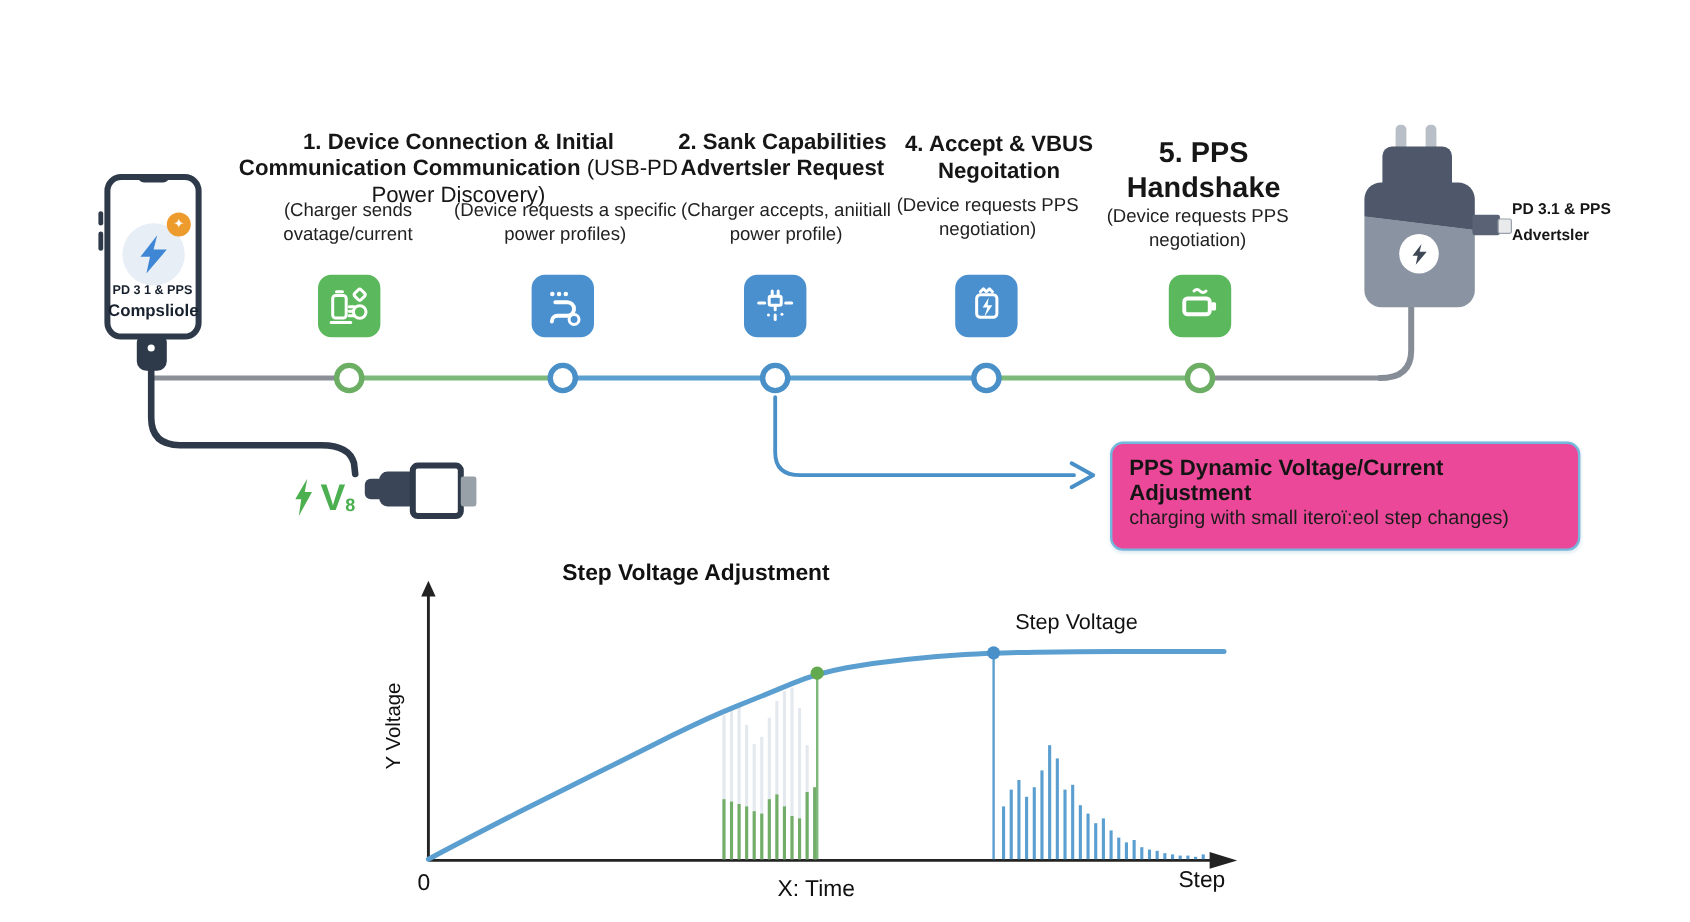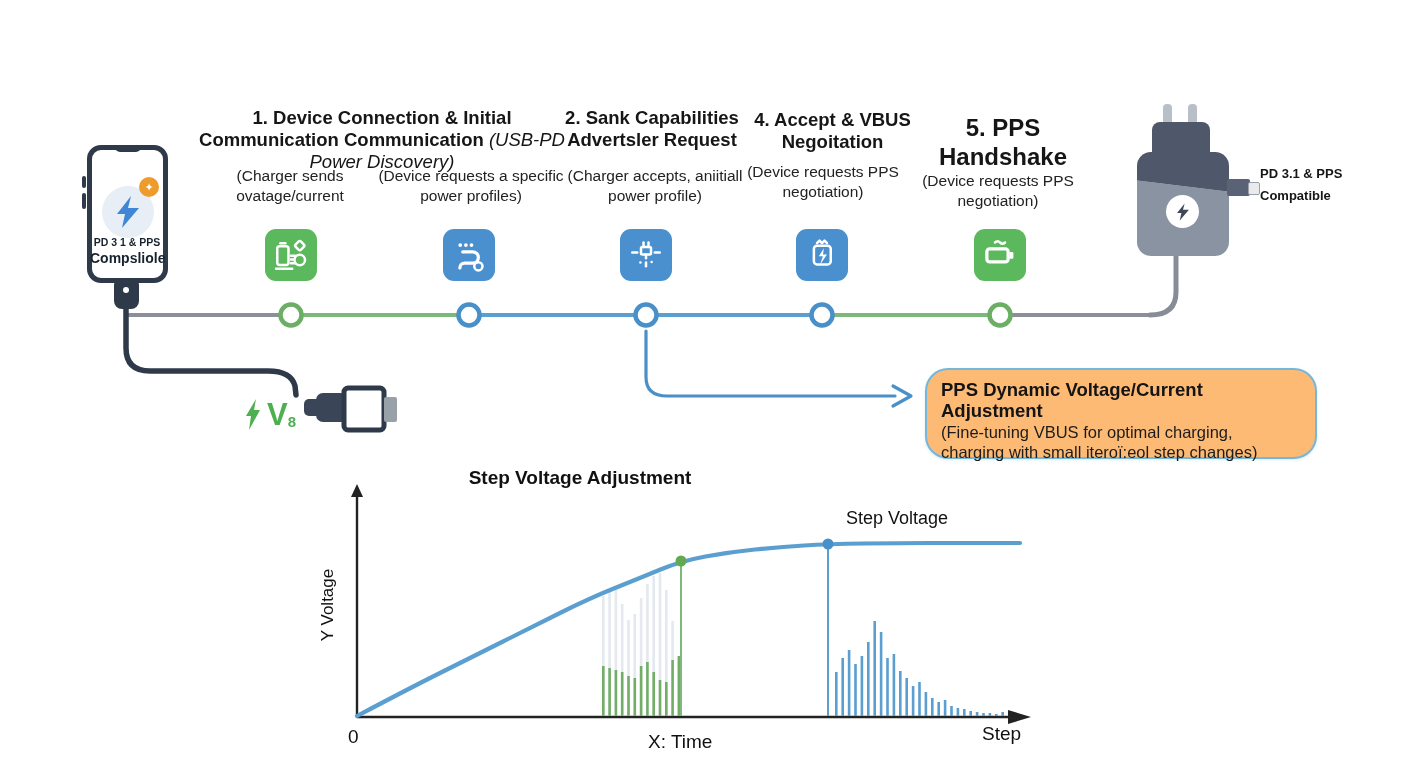--- a/index.html
+++ b/index.html
@@ -2,21 +2,21 @@
 <html><head>
 <meta charset="utf-8">
 <style>
   html,body{margin:0;padding:0;background:#ffffff;}
   #canvas{position:relative;width:1408px;height:768px;background:#ffffff;overflow:hidden;
           font-family:"Liberation Sans", sans-serif;color:#1a1a1a;}
   .abs{position:absolute;}
   .ctr{text-align:center;}
   .bold{font-weight:bold;}
   .hdr{font-weight:bold;font-size:18.5px;line-height:1.2;color:#161616;}
-  .hdr .norm{font-weight:normal;font-style:italic;}
+  .hdr .norm{font-weight:normal;}
   .cap{font-size:15.5px;line-height:1.26;color:#222;}
   .stepicon{width:52px;height:52px;border-radius:11px;display:flex;align-items:center;justify-content:center;}
   .stepicon svg{width:40px;height:40px;}
   
   #phone{left:87px;top:145px;width:81px;height:138px;border:5px solid #2e3a4a;border-radius:14px;background:#fff;box-sizing:border-box;}
   #phone-notch{left:115px;top:145px;width:26px;height:7px;background:#2e3a4a;border-radius:0 0 5px 5px;}
   .side-btn{left:82px;width:4px;background:#2e3a4a;border-radius:2px;}
   #phone-screen-circle{left:102px;top:186px;width:52px;height:52px;border-radius:50%;background:#e7eef6;display:flex;align-items:center;justify-content:center;}
   #phone-badge{left:139px;top:177px;width:20px;height:20px;border-radius:50%;background:#ee9b2e;color:#fff;font-size:11px;line-height:20px;text-align:center;}
   .phone-lbl{left:90px;width:74px;text-align:center;font-weight:bold;color:#18222e;}
@@ -29,21 +29,21 @@
   
   .prong{top:104px;width:9px;height:24px;background:#b9bfc6;border-radius:4px 4px 0 0;}
   #charger-top{left:1152px;top:122px;width:58px;height:50px;background:#4e586a;border-radius:8px 8px 2px 2px;}
   #charger-body{left:1137px;top:152px;width:92px;height:104px;border-radius:14px;
                 background:linear-gradient(187deg,#4e586a 34%,#8a93a1 34.5%);}
   #charger-circle{left:1166px;top:195px;width:33px;height:33px;border-radius:50%;background:#fff;display:flex;align-items:center;justify-content:center;}
   #charger-port{left:1227px;top:179px;width:23px;height:17px;background:#5a6375;border-radius:2px;}
   #charger-port-tip{left:1248px;top:182px;width:10px;height:11px;background:#e8eaec;border:1px solid #9aa1aa;border-radius:2px;}
   .charger-lbl{left:1260px;width:130px;font-weight:bold;font-size:13px;color:#161616;}
   
-  #pps-box{left:925px;top:368px;width:392px;height:91px;background:#fdba74;border:2px solid #74b7dc;border-radius:23px;
+  #pps-box{left:925px;top:368px;width:392px;height:91px;background:#ec4899;border:2px solid #74b7dc;border-radius:11px;
            box-shadow:0 1px 3px rgba(120,170,200,.25);padding:9px 14px;box-sizing:border-box;}
   #pps-box .t{font-weight:bold;font-size:18.5px;color:#141414;line-height:1.15;}
   #pps-box .l{font-size:16.5px;color:#1c1c1c;line-height:1.22;}
   
   .chart-lbl{color:#111;}
   #ylabel{left:318px;top:675px;width:140px;transform:rotate(-90deg);transform-origin:0 0;text-align:center;font-size:17px;}
   svg{display:block;}
 </style>
 </head>
 <body>
@@ -230,37 +230,36 @@
         <svg viewBox="0 0 32 32" fill="none" stroke="#fff" stroke-width="2" stroke-linecap="round" stroke-linejoin="round">
           <path d="M12,6 q2,-2 4,0 q2,2 4,0"></path>
           <rect x="5.5" y="11" width="17" height="10.5" rx="2.2" stroke-width="2.6"></rect>
           <rect x="23.5" y="13.5" width="3.2" height="5.5" rx="1" fill="#fff" stroke="none"></rect>
         </svg>
       </div>
     </div>
 
   <div class="abs" id="pps-box">
     <div class="t">PPS Dynamic Voltage/Current Adjustment</div>
-    <div class="l">(Fine-tuning VBUS for optimal charging,</div>
     <div class="l">charging with small iteroï:eol step changes)</div>
   </div>
 
   <div class="abs prong" style="left:1163px;"></div>
   <div class="abs prong" style="left:1188px;"></div>
   <div class="abs" id="charger-top"></div>
   <div class="abs" id="charger-body"></div>
   <div class="abs" id="charger-port"></div>
   <div class="abs" id="charger-port-tip"></div>
   <div class="abs" id="charger-circle">
     <svg width="14" height="20" viewBox="0 0 26 32">
       <polygon points="16,0 2,18 10,18 7,32 24,12 13,12" fill="#3f4856"></polygon>
     </svg>
   </div>
   <div class="abs charger-lbl" style="top:166px;">PD 3.1 &amp; PPS</div>
-  <div class="abs charger-lbl" style="top:188px;">Compatible</div>
+  <div class="abs charger-lbl" style="top:188px;">Advertsler</div>
 
   <div class="abs ctr bold chart-lbl" style="left:430px;top:467px;width:300px;font-size:19px;">Step Voltage Adjustment</div>
   <div class="abs chart-lbl" style="left:846px;top:508px;font-size:18px;">Step Voltage</div>
   <div class="abs chart-lbl" id="ylabel">Y Voltage</div>
   <div class="abs chart-lbl" style="left:348px;top:726px;font-size:19px;">0</div>
   <div class="abs chart-lbl" style="left:648px;top:731px;font-size:19px;">X: Time</div>
   <div class="abs chart-lbl" style="left:982px;top:723px;font-size:19px;">Step</div>
 
 </div>
 

